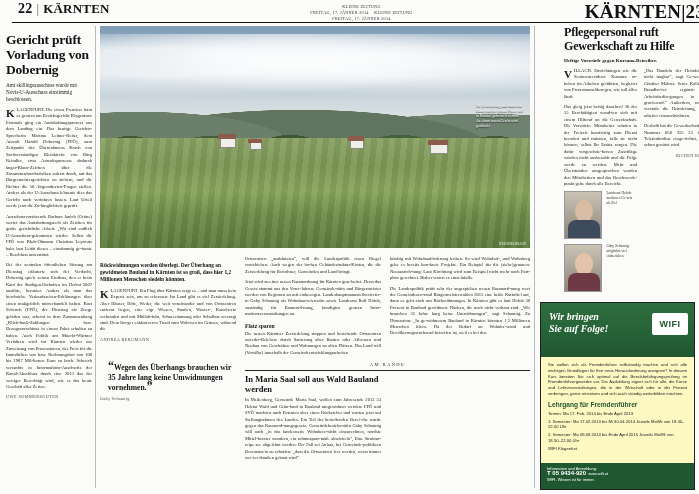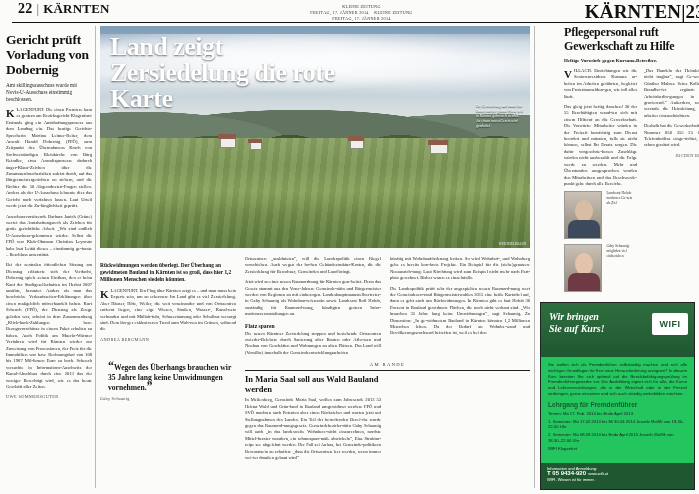--- a/index.html
+++ b/index.html
@@ -89,21 +89,21 @@
   .portrait{width:38px;height:46px;border:.5px solid #999;
     background:linear-gradient(#c9c2b5,#8e8578);position:relative;overflow:hidden;}
   .portrait .face{position:absolute;left:10px;top:8px;width:18px;height:22px;border-radius:50%;background:#d8bda4;}
   .portrait .body{position:absolute;left:3px;top:28px;width:32px;height:20px;border-radius:8px 8px 0 0;background:#3d4a5c;}
   .portrait.w .body{background:#6d3a46;}
   .portrait.w .face{background:#e3c4ab;}
   .cap{font-size:3.6px;line-height:5px;color:#333;width:32px;}
   .credit-line{font-size:4.2px;letter-spacing:.4px;color:#444;text-align:right;margin-top:3px;}
 
   
-  .ad{position:absolute;left:540px;top:302px;width:153px;height:186px;border:.8px solid #222;background:#22c55e;overflow:hidden;}
+  .ad{position:absolute;left:540px;top:302px;width:153px;height:186px;border:.8px solid #222;background:#fef9c3;overflow:hidden;}
   .ad-top{height:54px;background:linear-gradient(#2f6f3f,#1f5730);position:relative;}
   .ad-top .slogan{position:absolute;left:8px;top:8px;color:#fff;font-size:10px;line-height:12px;font-weight:bold;font-style:italic;}
   .ad-logo{position:absolute;right:6px;top:10px;width:36px;height:22px;background:#fff;border-radius:2px;
            display:flex;align-items:center;justify-content:center;font-family:"Liberation Sans",sans-serif;
            font-size:9px;font-weight:bold;color:#1f5730;letter-spacing:.5px;margin-left:12px;}
   .ad-body{padding:5px 7px;font-family:"Liberation Sans",sans-serif;}
   .ad-h{font-size:6.6px;font-weight:bold;color:#1f5730;margin:0 0 3px 0;}
   .ad-p{font-size:4.2px;line-height:5.8px;color:#222;margin:0 0 4px 0;text-align:justify;}
   .ad-row{font-size:4.2px;line-height:5.8px;color:#222;margin:0 0 2px 0;}
   .ad-foot{position:absolute;left:0;bottom:0;width:153px;height:26px;background:#1f5730;color:#fff;
@@ -156,23 +156,20 @@
 
       <div class="house" style="left:120px;top:112px;width:14px;height:8px;"></div>
       <div class="roof" style="left:118px;top:108px;width:18px;height:5px;"></div>
       <div class="house" style="left:150px;top:116px;width:10px;height:6px;"></div>
       <div class="roof" style="left:148px;top:113px;width:14px;height:4px;"></div>
       <div class="house" style="left:250px;top:114px;width:12px;height:7px;"></div>
       <div class="roof" style="left:248px;top:110px;width:16px;height:5px;"></div>
       <div class="house" style="left:330px;top:118px;width:16px;height:8px;"></div>
       <div class="roof" style="left:328px;top:114px;width:20px;height:5px;"></div>
 
-      <div class="hl-block">
-        <h1 class="hl-main">Land zeigt Zersiedelung die rote Karte</h1>
-      </div>
 
       <div class="photocap-box">Die Zersiedelung und damit das Bauen auf der grünen Wiese soll in Kärnten gedrosselt werden. An einem neuen Gesetz wird gearbeitet</div>
       <div class="photo-credit">WEICHSELBRAUN</div>
     </div>
 
     <div class="mid-cols" style="margin-top:8px;">
       <div class="c">
         <div class="mid-lede">Rückwidmungen werden überlegt. Der Überhang an gewidmeten Bauland in Kärnten ist so groß, dass hier 1,2 Millionen Menschen siedeln könnten.</div>
         <div class="body-s" style="margin-top:5px;">
           <p class="drop">KLAGENFURT. Ein Flug über Kärnten zeigt es – und man muss kein Experte sein, um zu erkennen: Im Land gibt es viel Zersiedelung. Aber Häuser, Höfe, Weiler, die weit voneinander und von Ortszentren entfernt liegen, eine eige Wiesen, Straßen, Wasser-, Kanal-netz verbunden und mit Müllab-fuhr, Schneeräumung oder Schulbus versorgt sind. Dem län-ger exklusiveren Trend zum Woh-nen im Grünen, während die</p>
@@ -255,21 +252,21 @@
         </div>
         <div class="credit-line">JOCHEN BENDELE</div>
       </div>
     </div>
   </div>
 
   <div class="ad">
     <div class="ad-top">
       <div class="slogan">
         <span>Wir bringen</span><br>
-        <span>Sie auf Kurs!</span>
+        <span>Sie auf Folge!</span>
       </div>
       <div class="ad-logo">WIFI</div>
     </div>
     <div class="ad-body">
       <div class="ad-p">Sie wollen sich als Fremdenführer selbständig machen und sich alle wichtigen Grundlagen für Ihre neue Herausforderung aneignen? In diesem Kurs bereiten Sie sich optimal auf die Berufsbefähigungsprüfung im Fremdenführergewerbe vor. Die Ausbildung eignet sich für alle, die Kurse und Lehrveranstaltungen, die in der Wirtschaft oder in der Freizeit verbringen, gerne einsetzen und sich auch ständig weiterbilden möchten.</div>
       <div class="ad-h">Lehrgang für Fremdenführer</div>
       <div class="ad-row">Termin: Mo 17. Feb. 2014 bis Ende April 2013</div>
       <div class="ad-row">1. Semester: Mo 17.02.2014 bis Mi 30.04.2014 Jeweils Mo/Mi von 18.30–22.00 Uhr</div>
       <div class="ad-row">2. Semester: Mo 08.09.2014 bis Ende April 2015 Jeweils Mo/Mi von 18.30–22.00 Uhr</div>
       <div class="ad-row">WIFI Klagenfurt</div>

